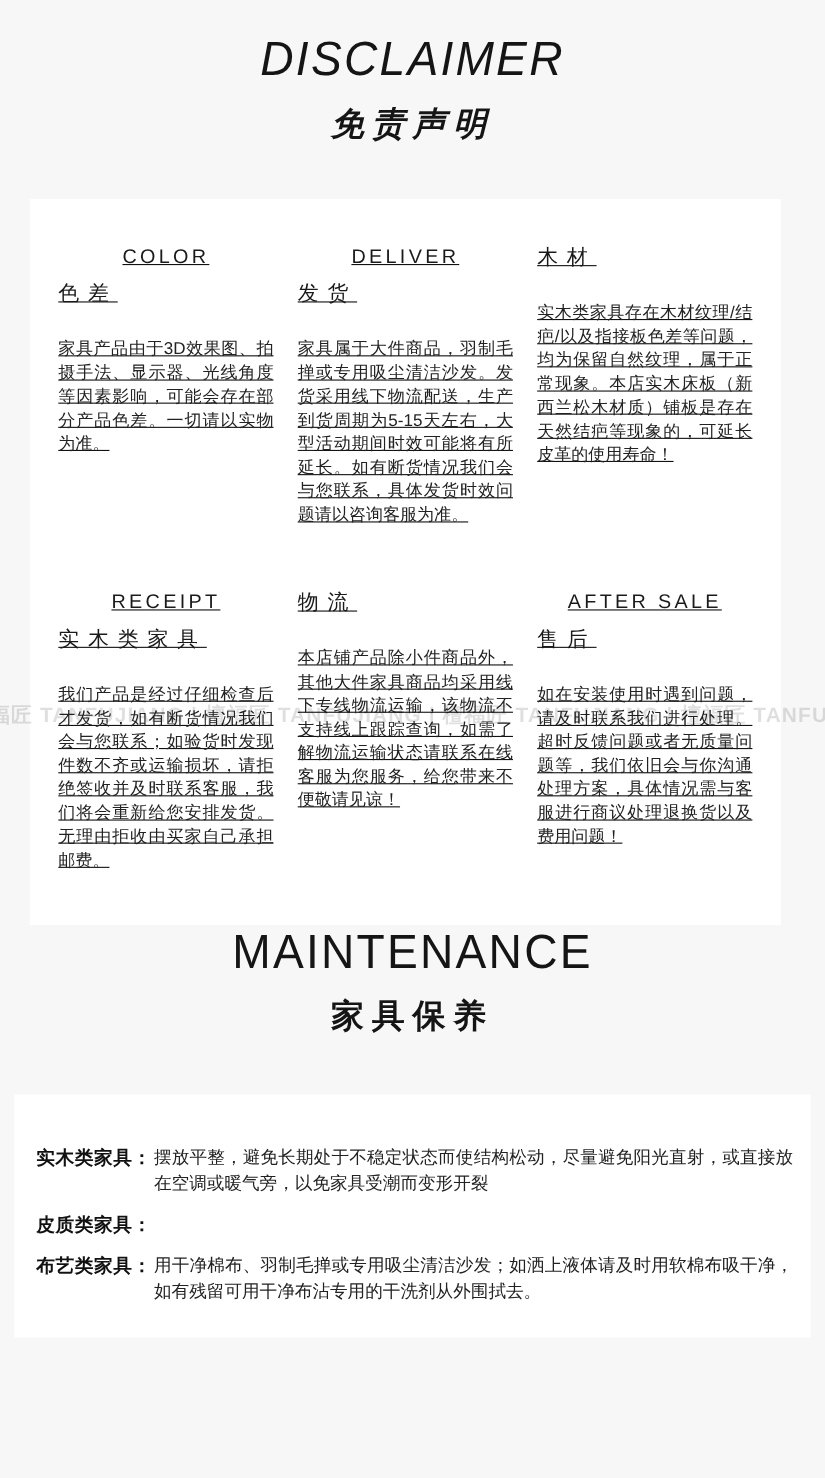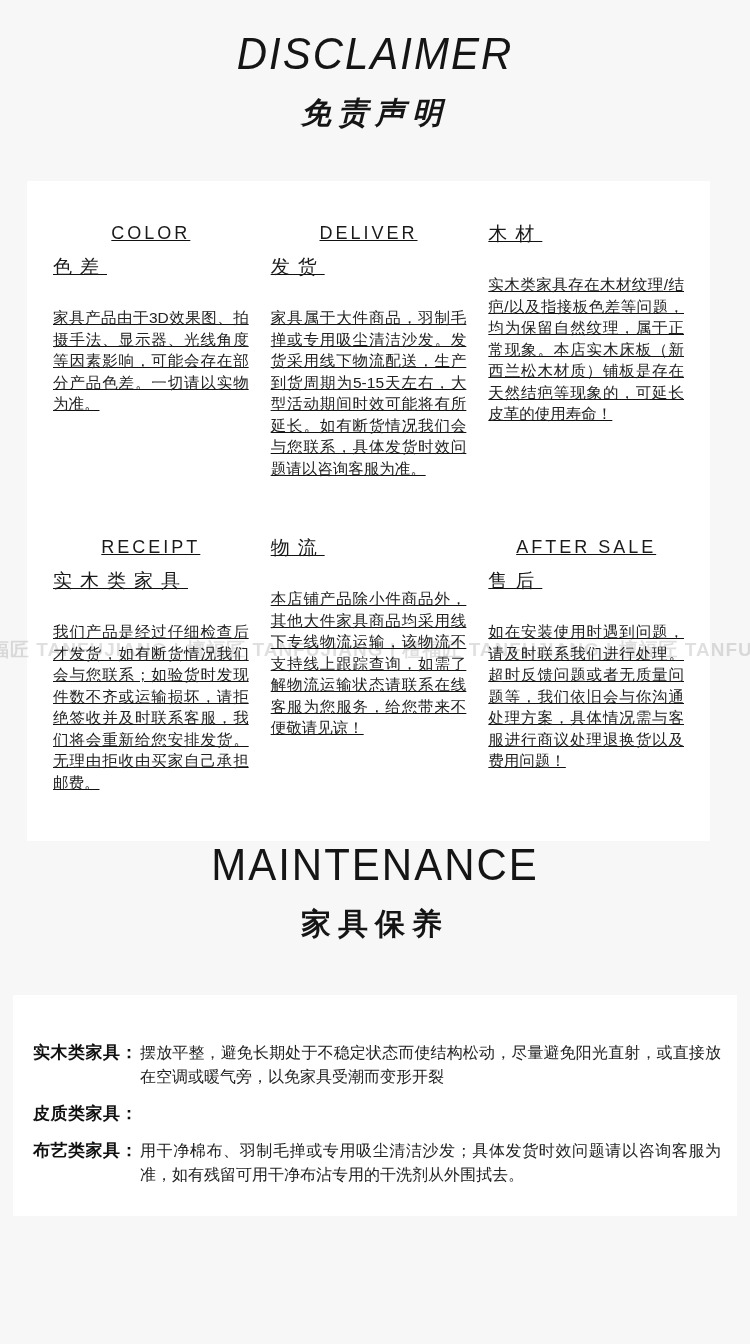--- a/index.html
+++ b/index.html
@@ -126,16 +126,16 @@
     <div class="m-label">实木类家具：</div>
     <div class="m-body">摆放平整，避免长期处于不稳定状态而使结构松动，尽量避免阳光直射，或直接放在空调或暖气旁，以免家具受潮而变形开裂</div>
   </div>
 
   <div class="m-row">
     <div class="m-label">皮质类家具：</div>
   </div>
 
   <div class="m-row">
     <div class="m-label">布艺类家具：</div>
-    <div class="m-body">用干净棉布、羽制毛掸或专用吸尘清洁沙发；具体发货时效问题请以咨询客服为准，如有残留可用干净布沾专用的干洗剂从外围拭去。</div>
+    <div class="m-body">用干净棉布、羽制毛掸或专用吸尘清洁沙发；如洒上液体请及时用软棉布吸干净，如有残留可用干净布沾专用的干洗剂从外围拭去。</div>
   </div>
 
 </div>
 
 </body></html>

